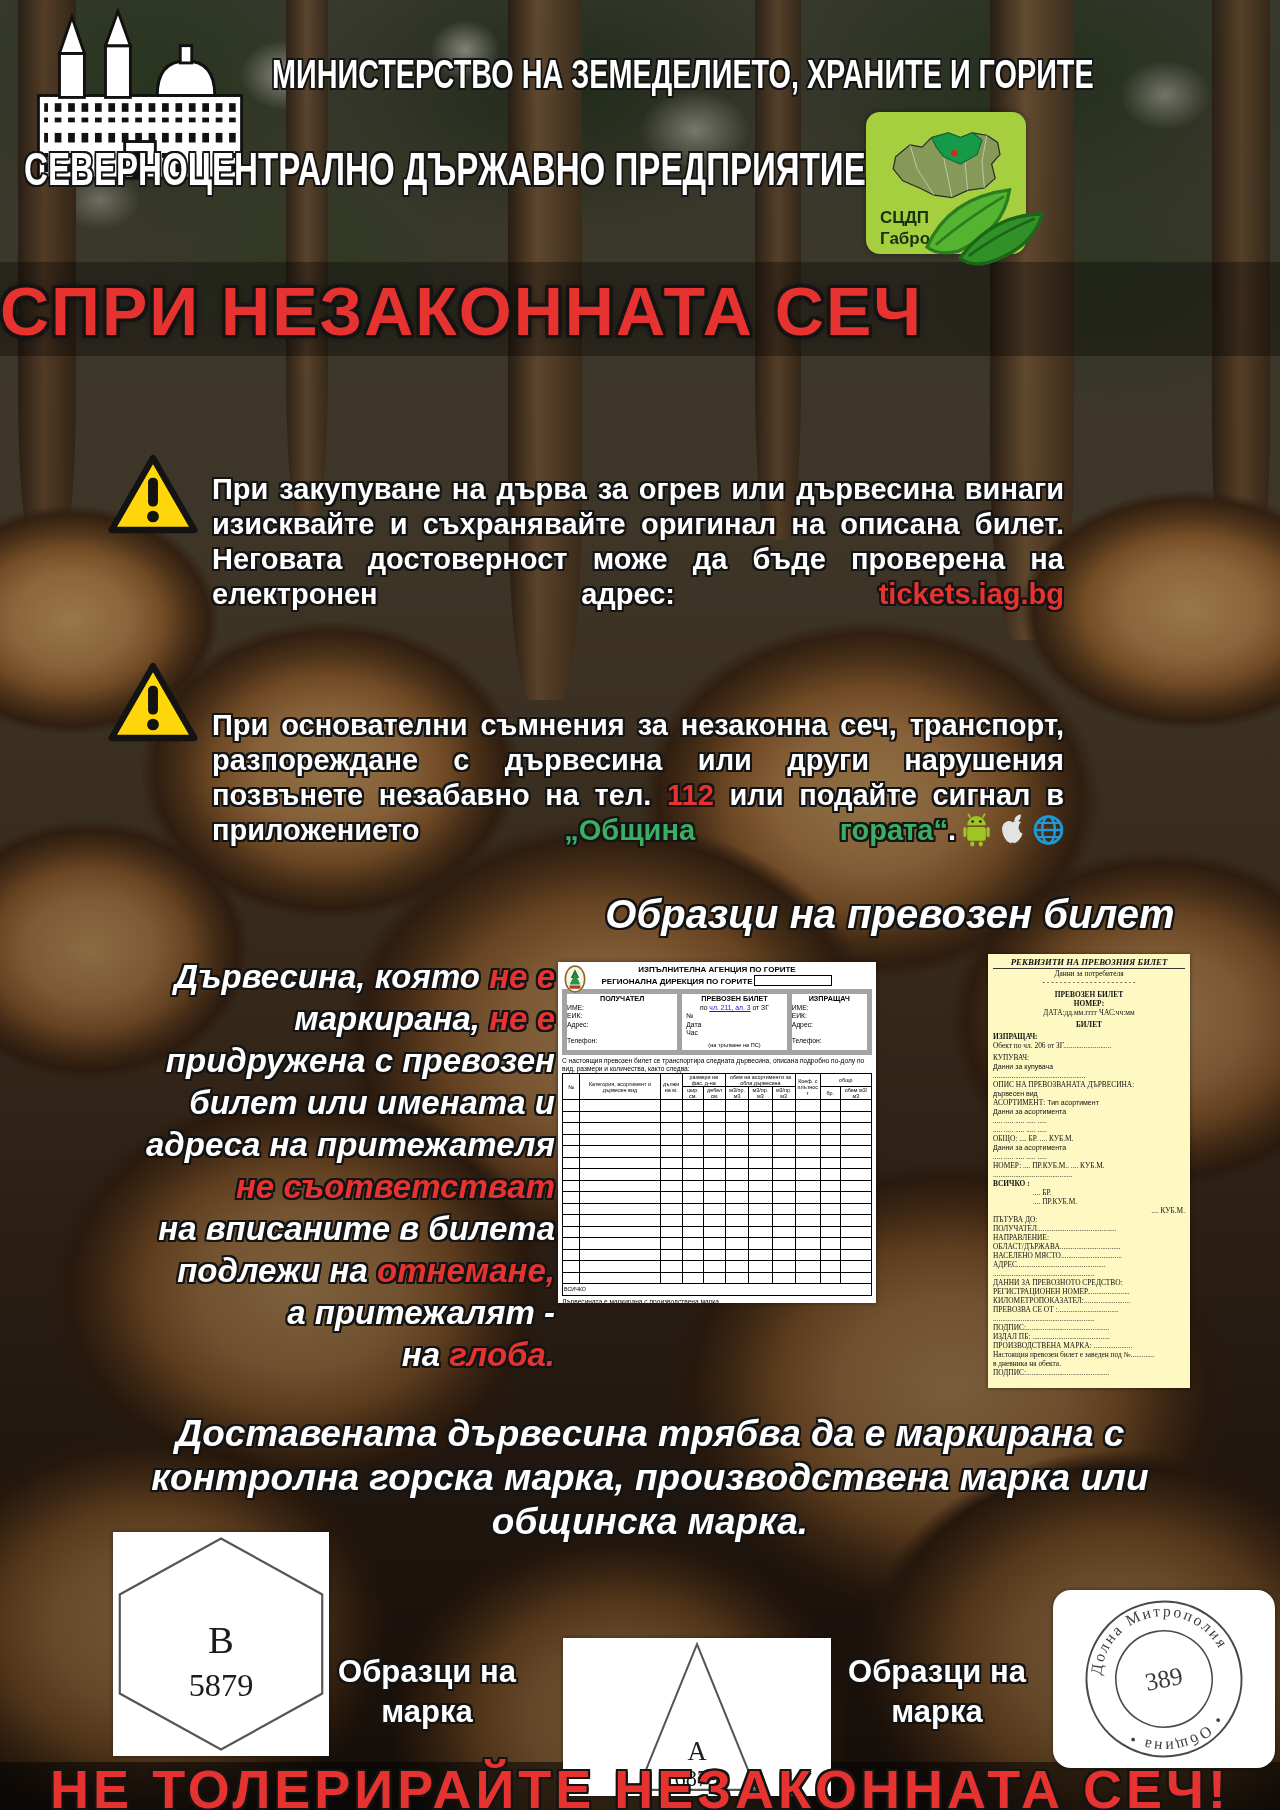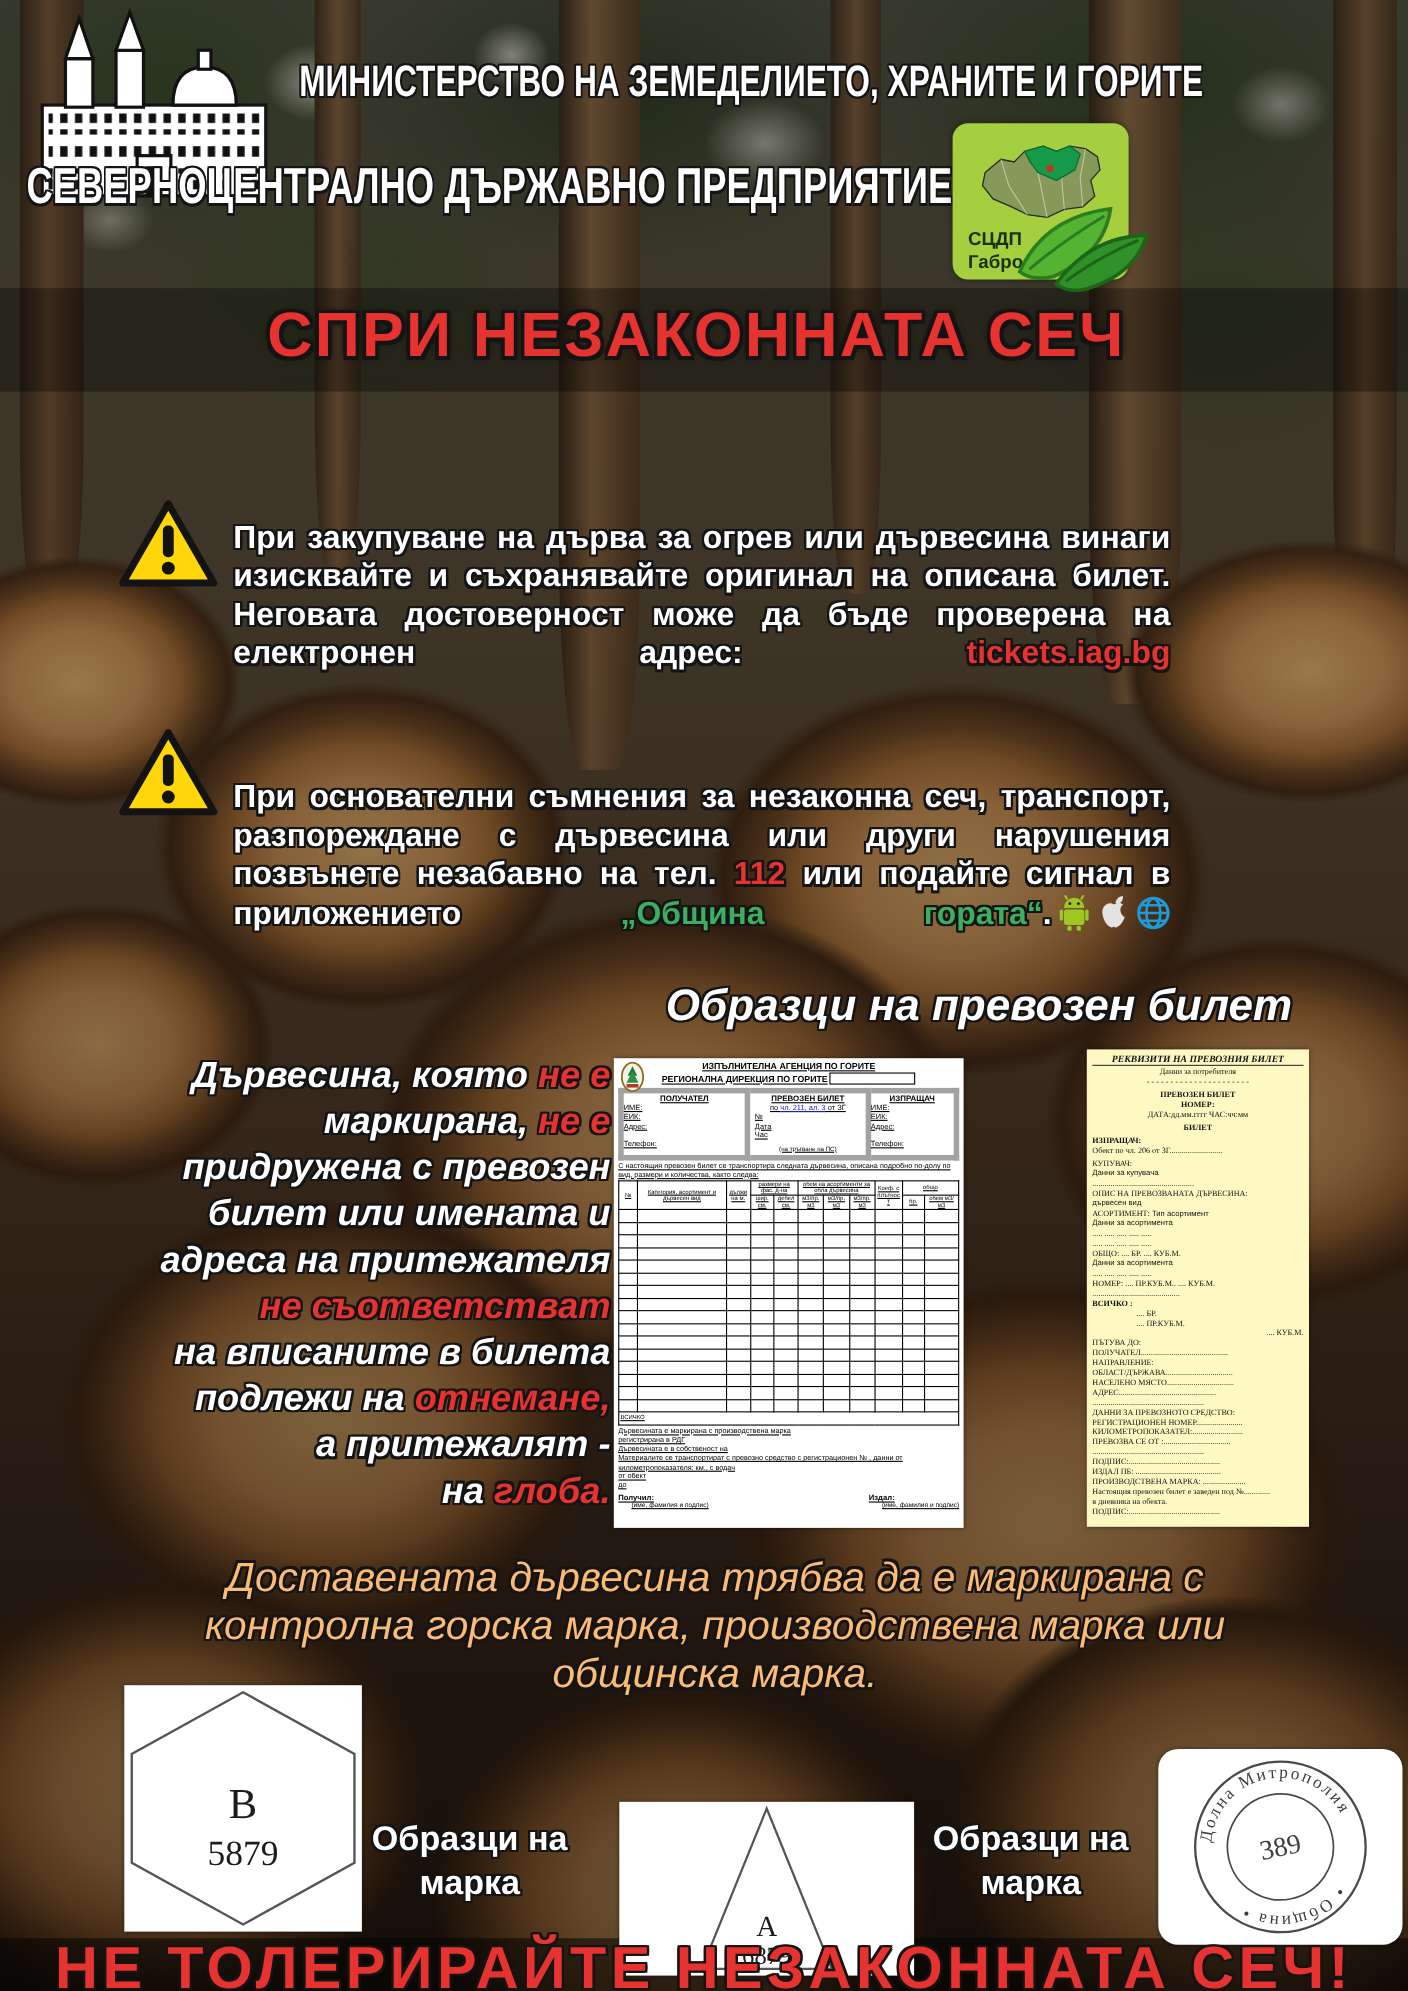--- a/index.html
+++ b/index.html
@@ -54,38 +54,38 @@
   .ol3{text-shadow:3px 3px 0 var(--ink),-3px 3px 0 var(--ink),3px -3px 0 var(--ink),-3px -3px 0 var(--ink),3px 0 0 var(--ink),-3px 0 0 var(--ink),0 3px 0 var(--ink),0 -3px 0 var(--ink),0 0 8px rgba(0,0,0,.8);}
   .cond{display:inline-block;transform:scaleX(.72);transform-origin:left center;white-space:nowrap;}
   .building{left:25px;top:6px;width:230px;height:180px;}
   .hdr1{left:272px;top:52px;font-size:40px;font-weight:bold;color:#fff;}
   .hdr2{left:24px;top:142px;font-size:46px;font-weight:bold;color:#fff;}
   .logo-tile{left:866px;top:112px;width:160px;height:142px;border-radius:14px;background:#a5cf3f;box-shadow:0 0 6px rgba(0,0,0,.4);}
   .logo-map{position:absolute;left:6px;top:4px;width:148px;height:96px;}
   .logo-org{position:absolute;left:14px;bottom:26px;font-weight:bold;font-size:17px;color:#14330e;}
   .logo-city{position:absolute;left:14px;bottom:5px;font-weight:bold;font-size:17px;color:#14330e;}
   .logo-leaves{position:absolute;right:-22px;bottom:-16px;width:132px;height:90px;}
-  .main-title{left:0;right:14px;top:272px;text-align:center;font-size:57px;font-weight:bold;letter-spacing:2px;color:var(--red);}
+  .main-title{left:0;right:14px;top:272px;font-size:68px;font-weight:bold;letter-spacing:2px;color:var(--red);}
   .warn-icon{width:90px;height:100px;}
   .wi1{left:108px;top:444px;}
   .wi2{left:108px;top:652px;}
   .para{left:212px;width:852px;font-weight:bold;font-size:29px;line-height:35px;color:#fff;text-align:justify;text-align-last:justify;}
   .p1{top:472px;}
   .p2{top:708px;}
   .para .red{color:var(--red);}
   .para .green{color:var(--green);}
   .inline-icon{display:inline-block;width:31px;height:34px;vertical-align:-7px;margin-left:5px;}
   .samples-heading{left:540px;width:700px;top:892px;text-align:center;font-style:italic;font-weight:bold;font-size:40px;color:#fff;}
   .seizure{left:118px;width:437px;top:956px;text-align:right;font-style:italic;font-weight:bold;font-size:33px;line-height:42px;color:#fff;}
   .seizure .rd{color:var(--red);}
-  .delivery{top:1412px;left:0;right:0;text-align:center;font-style:italic;font-weight:normal;font-size:37px;line-height:44px;color:#fdba74;margin-left:20px;}
+  .delivery{top:1412px;left:0;right:0;text-align:center;font-style:italic;font-weight:bold;font-size:37px;line-height:44px;color:#ffffff;margin-left:20px;}
   .footer-text{top:1758px;left:0;right:0;text-align:center;font-weight:bold;font-size:54px;letter-spacing:4px;color:var(--red);}
   
-  .form-left{left:558px;top:962px;width:318px;height:427px;background:#fff;color:#000;
-             padding:3px 4px;box-sizing:border-box;overflow:hidden;box-shadow:0 0 4px rgba(0,0,0,.5);text-decoration:underline;}
+  .form-left{left:558px;top:962px;width:318px;height:341px;background:#fff;color:#000;
+             padding:3px 4px;box-sizing:border-box;overflow:hidden;box-shadow:0 0 4px rgba(0,0,0,.5);}
   .fl-head{position:relative;text-align:center;font-weight:bold;font-size:8px;line-height:10px;}
   .emblem{position:absolute;left:2px;top:0;width:22px;height:28px;}
   .dir-box{display:inline-block;width:76px;height:9px;border:1px solid #000;vertical-align:-2px;margin-left:2px;}
   .hdr3{width:100%;border-collapse:collapse;margin-top:2px;table-layout:fixed;}
   .hdr3 td{border:5px solid #a3a3a3;padding:1px 0;vertical-align:top;font-size:6.8px;line-height:8.5px;height:52px;}
   .hc1{width:38%;} .hc2{width:36%;text-align:center;} .hc3{width:26%;}
   .hc-title{font-weight:bold;text-align:center;font-size:7.2px;}
   .hc2 .leftish{text-align:left;padding-left:4px;}
   .hc-note{font-size:5.6px;margin-top:3px;}
   .blue{color:var(--blue);text-decoration:underline;}

